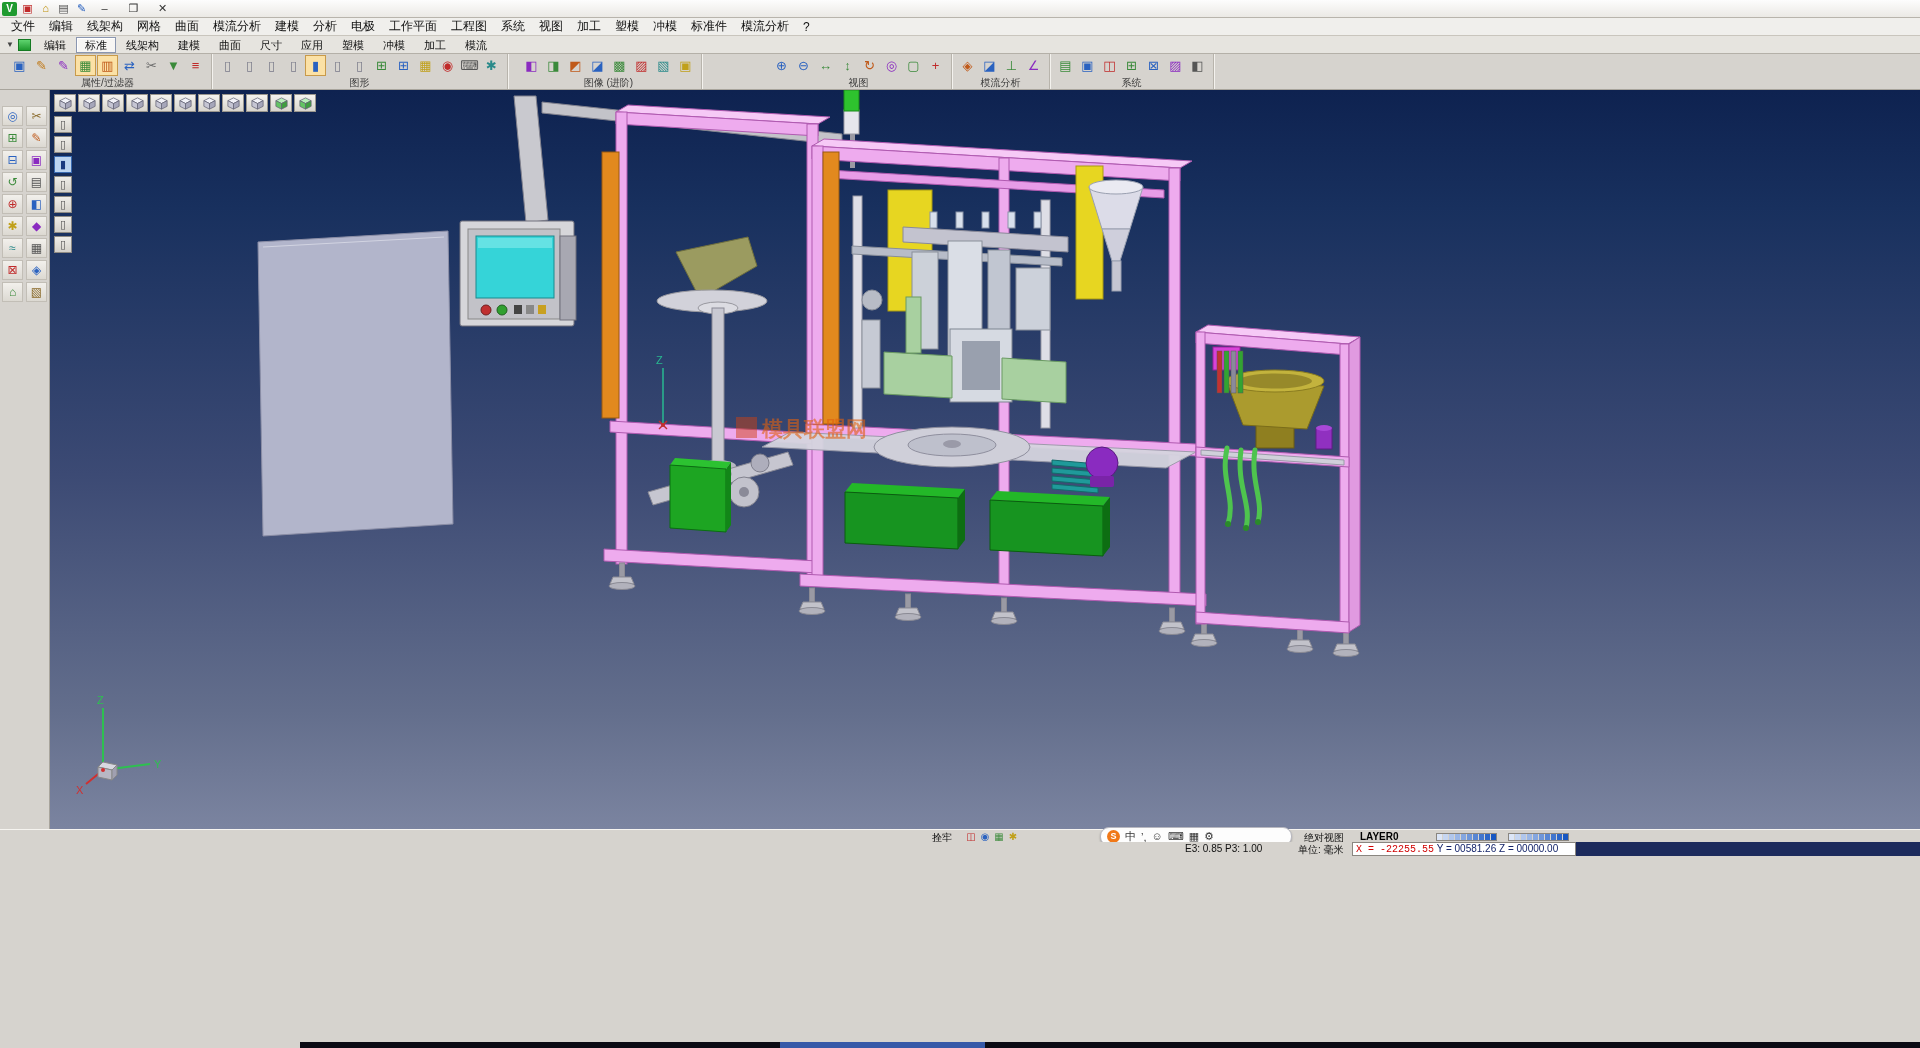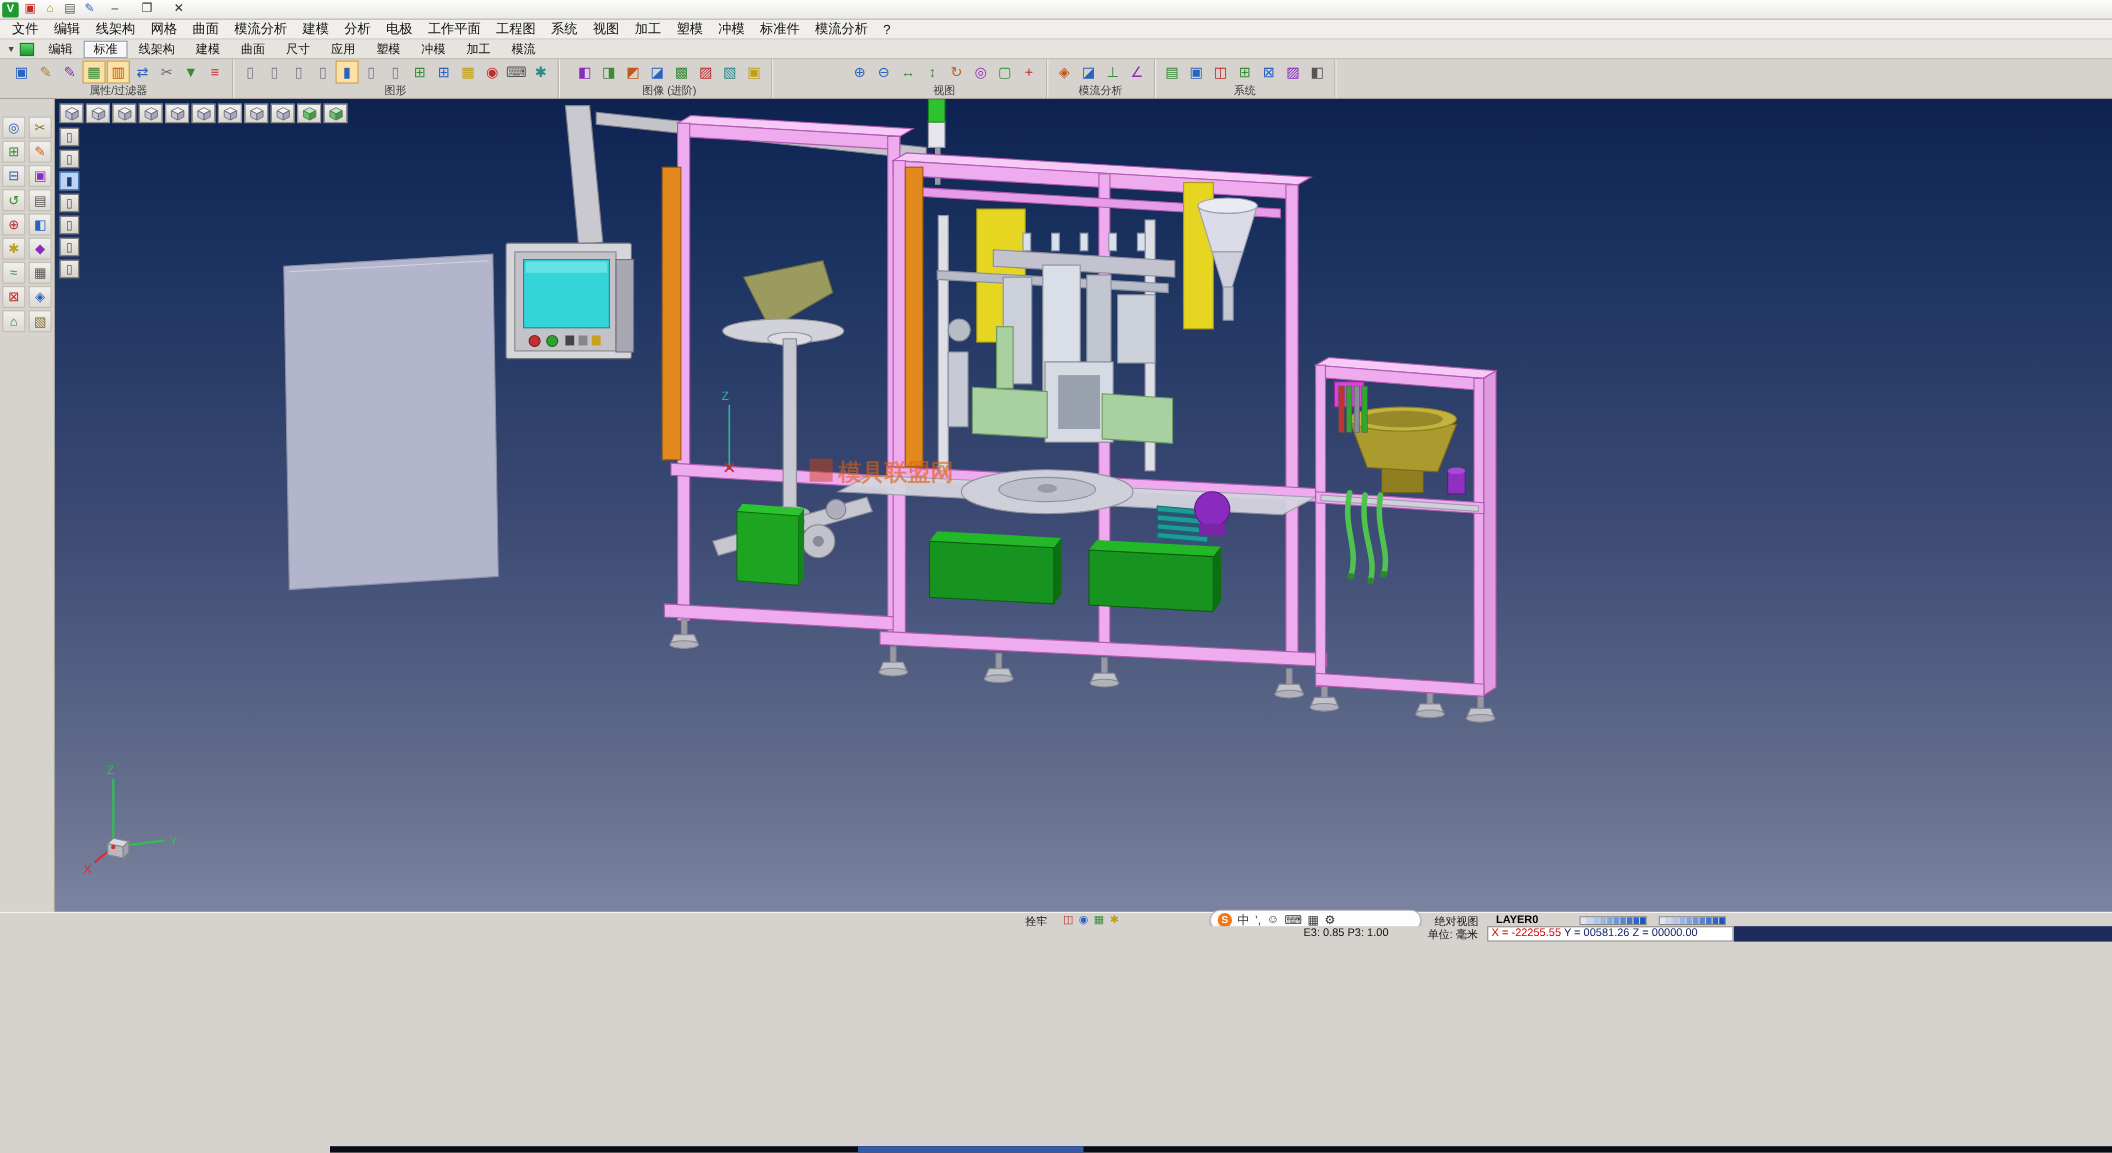--- a/index.html
+++ b/index.html
@@ -69,21 +69,21 @@
   .status1 { position:absolute; left:0; top:829px; width:1920px; height:13px; background:#d6d3ce;
              border-top:1px solid #f6f4f0; font-size:10px; }
   .status2 { position:absolute; left:0; top:842px; width:1920px; height:14px; background:#d6d3ce; font-size:10px; }
   .s-abs { position:absolute; top:1px; white-space:nowrap; }
   .s-ic { display:inline-block; width:14px; text-align:center; font-size:10px; }
   .segbar { position:absolute; top:3px; display:flex; gap:1px; border:1px solid #8a8680; padding:0; height:8px; }
   .seg { width:5px; height:6px; }
   .layer { font-weight:bold; color:#000; }
   .coordbox { position:absolute; left:1352px; top:0; width:224px; height:14px; background:#fff;
               border:1px solid #8a8680; font-size:10px; line-height:12px; padding-left:3px; white-space:nowrap; }
-  .cx { color:#d00000; } .cy,.cz { color:#14246a; }
+  .cx { color:#d00000;font-family:Liberation Mono, monospace; } .cy,.cz { color:#14246a; }
   .navyfill { position:absolute; left:1576px; top:0; right:0; height:14px; background:#1c2a5c; }
   .sliver { position:absolute; left:300px; bottom:0; width:1620px; height:6px; background:#0b0b14; }
   .sliver .blue { position:absolute; left:480px; top:0; width:205px; height:6px; background:#3659a8; }
 
   .sogou { position:absolute; left:1100px; top:-3px; width:192px; height:19px; background:#fdfdfd;
            border:1px solid #b8b8c0; border-radius:9px; box-shadow:0 1px 2px rgba(0,0,0,.25);
            display:flex; align-items:center; padding:0 6px; gap:5px; font-size:11px; }
   .slogo { width:13px; height:13px; border-radius:50%; background:#f07818; color:#fff; font-size:9px;
            font-weight:bold; text-align:center; line-height:13px; }
   .sitem { font-size:11px; color:#333; }

